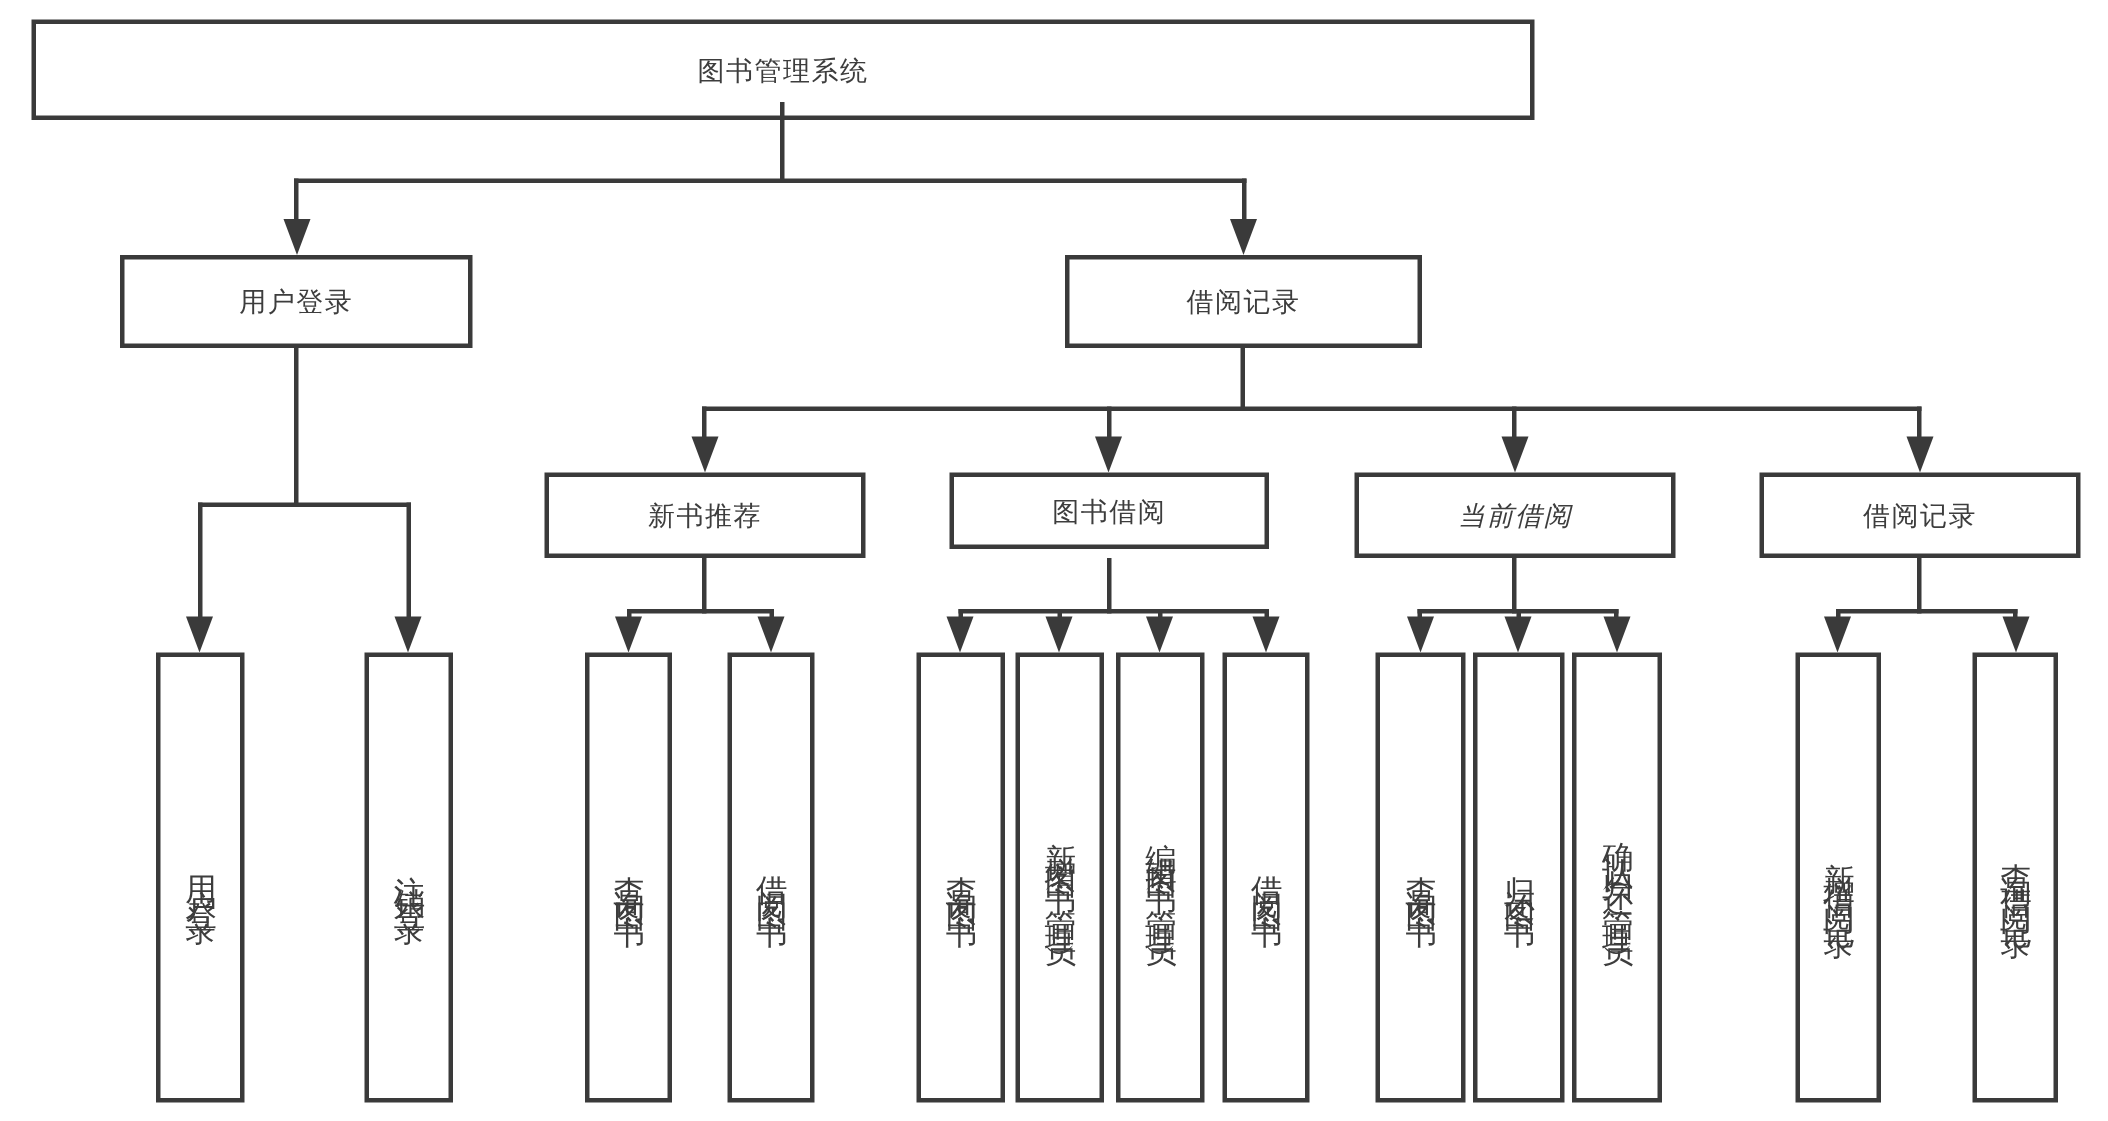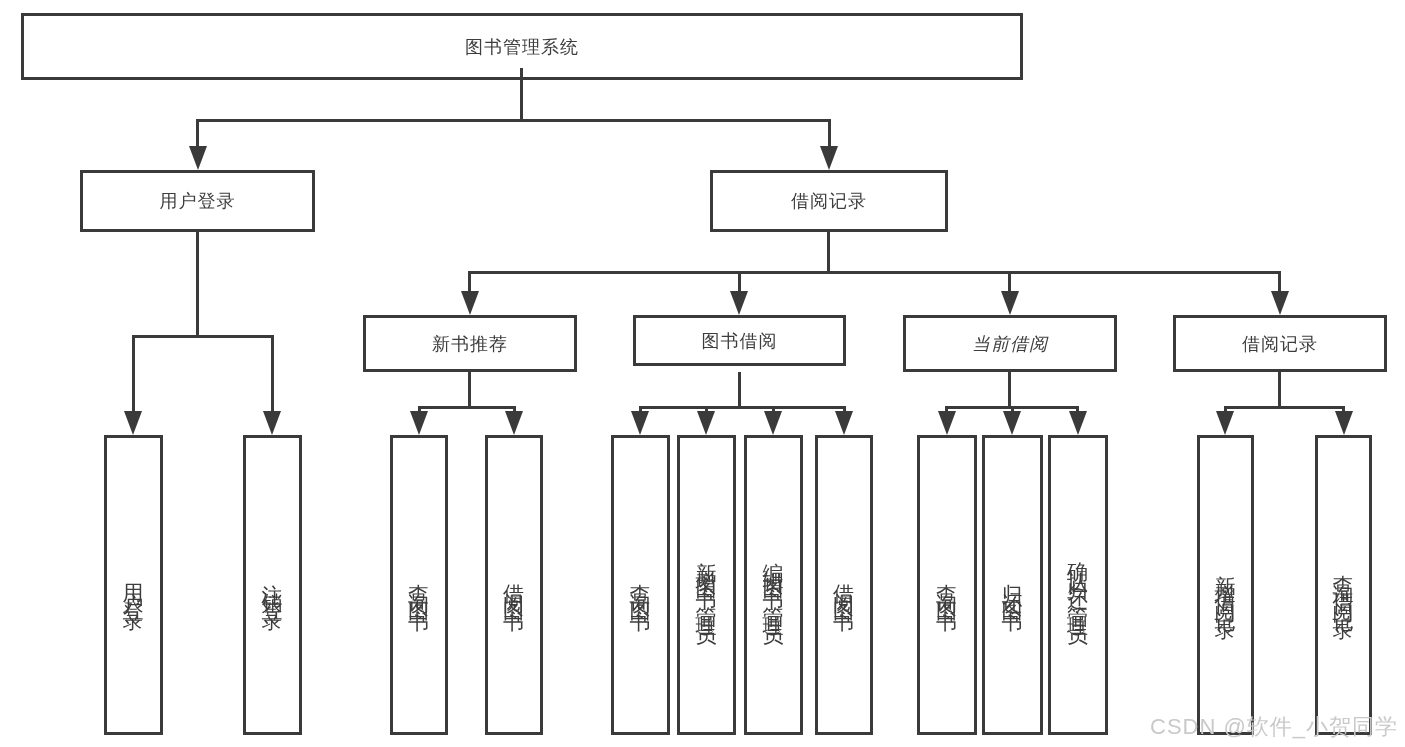--- a/index.html
+++ b/index.html
@@ -153,15 +153,14 @@
     <span class="vlabel">确认归还（管理员）</span>
   </div>
 
   <div class="box" style="left:1197px;top:435px;width:57px;height:300px;">
     <span class="vlabel">新增借阅记录</span>
   </div>
   <div class="box" style="left:1315px;top:435px;width:57px;height:300px;">
     <span class="vlabel">查询借阅记录</span>
   </div>
 
-  <div class="watermark">CSDN @软件_小贺同学</div>
 
 </div>
 
 </body></html>

